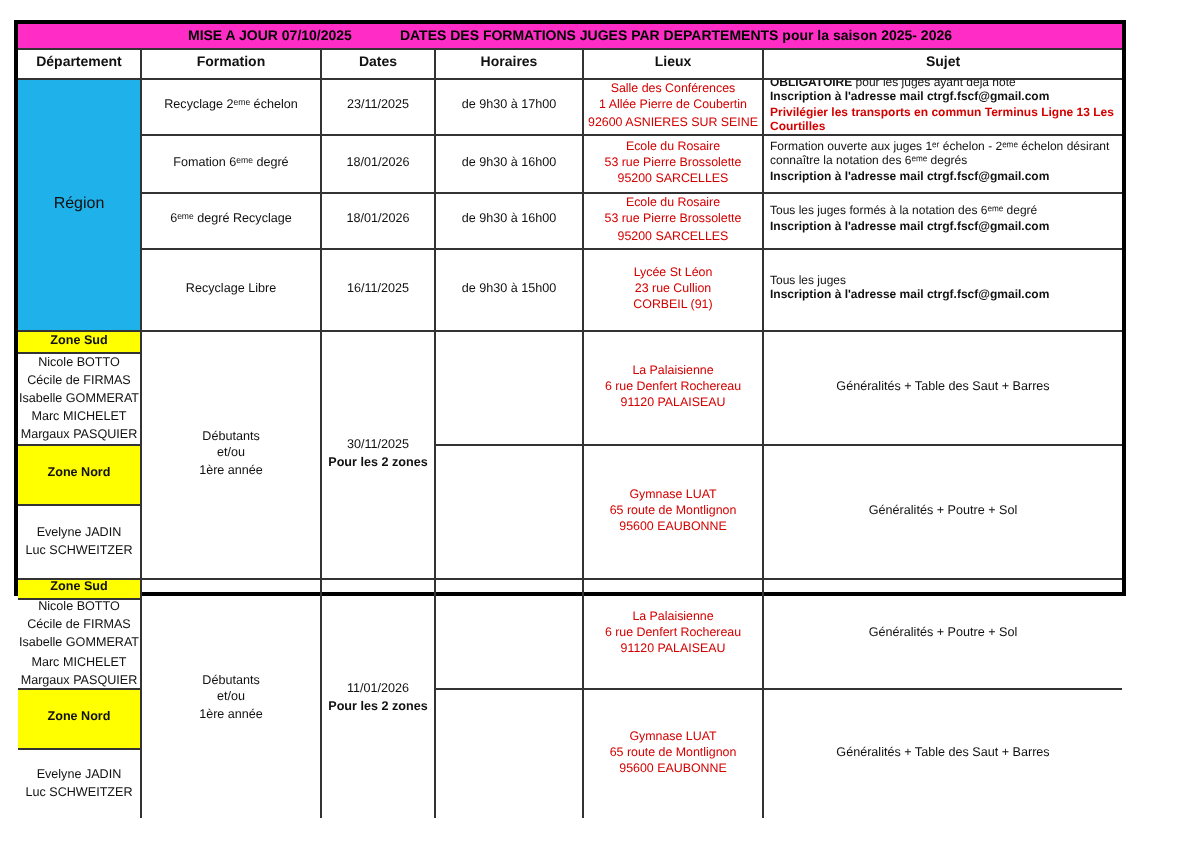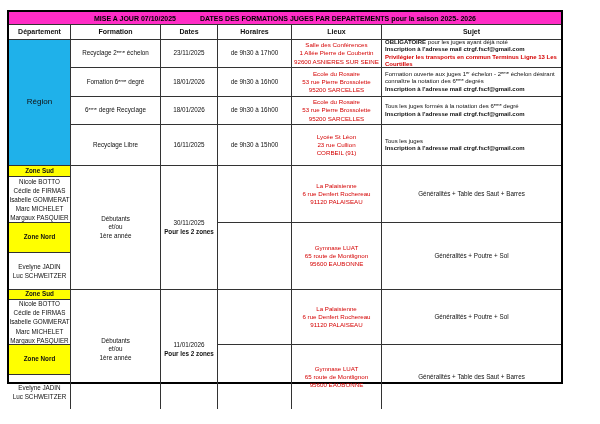--- a/index.html
+++ b/index.html
@@ -2,21 +2,21 @@
 <html><head>
 <meta charset="utf-8">
 <style>
   html,body{margin:0;padding:0;}
   body{
     width:600px;height:424px;background:#ffffff;position:relative;
     font-family:"Liberation Sans","DejaVu Sans",sans-serif;color:#111;
     -webkit-font-smoothing:antialiased;
   }
   .tbl{
-    position:absolute;left:7px;top:10px;width:556px;height:374px;
+    position:absolute;left:7px;top:10px;width:556px;height:288px;
     border:2px solid #000;box-sizing:border-box;background:#fff;
   }
   .grid{
     display:grid;
     grid-template-columns:62px 90px 57px 74px 90px 179px;
   }
   .t{
     box-sizing:border-box;
     border-right:1.5px solid #333;border-bottom:1.5px solid #333;
     display:flex;flex-direction:column;align-items:center;justify-content:center;

